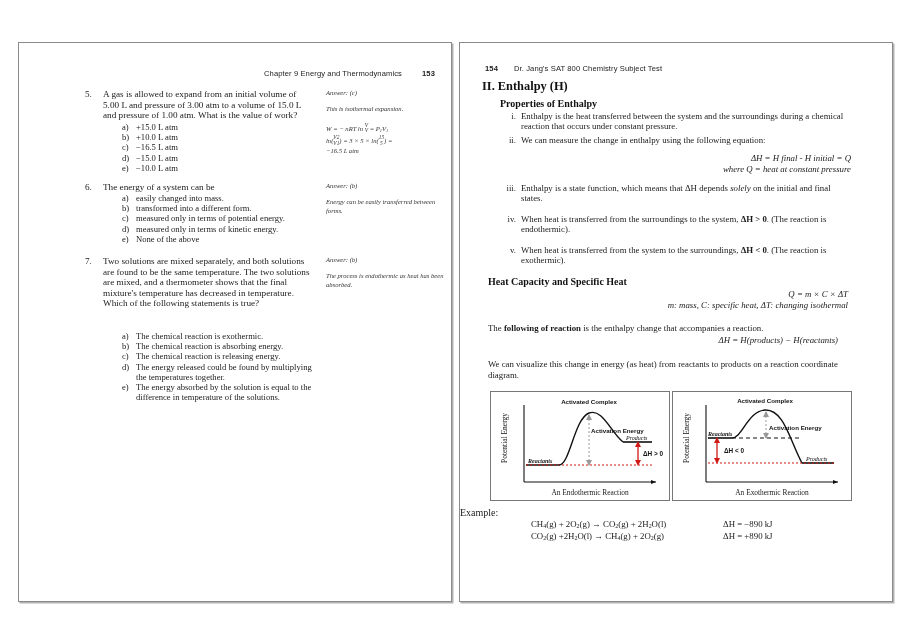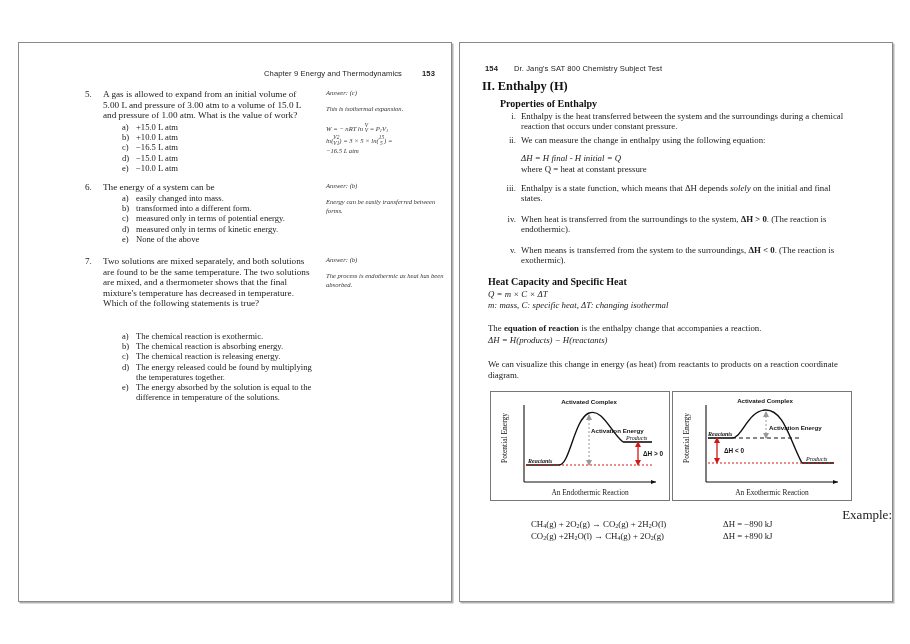--- a/index.html
+++ b/index.html
@@ -78,35 +78,35 @@
   .sec-title {
     position: absolute; left: 22px; top: 36px;
     font-size: 12.4px; font-weight: bold; color: #111;
   }
   .sub-title {
     position: absolute; font-size: 10px; font-weight: bold; color: #111;
   }
   .rn-num { position: absolute; text-align: right; font-size: 8.8px; color: #1a1a1a; }
   .rn-body { position: absolute; font-size: 8.8px; line-height: 10.4px; color: #1a1a1a; }
   .eq {
-    position: absolute; text-align: left; font-style: italic;
+    position: absolute; text-align: right; font-style: italic;
     font-size: 8.8px; line-height: 11px; color: #1a1a1a; white-space: nowrap;
   }
   .eq-plain { font-style: normal; }
   .para { position: absolute; font-size: 8.8px; line-height: 10.6px; color: #1a1a1a; }
   .b { font-weight: bold; }
   .i { font-style: italic; }
 
   
   .diagram { position: absolute; }
 
   
   .ex-title {
-    position: absolute; width: 100%; text-align: right;
-    font-size: 13px; color: #1a1a1a;
+    position: absolute; width: 100%; text-align: left;
+    font-size: 10px; color: #1a1a1a;
   }
   .ex-row { position: absolute; font-size: 8.8px; line-height: 11px; color: #1a1a1a; white-space: nowrap; }
   .ex-dh  { position: absolute; font-size: 8.8px; line-height: 11px; color: #1a1a1a; white-space: nowrap; }
 </style>
 </head>
 <body>
 
 <div class="spread">
 
   <div class="page page-left">
@@ -189,36 +189,36 @@
 
     <div class="sub-title" style="left:40px; top:55px;">Properties of Enthalpy</div>
 
     <div class="rn-num" style="left:38px; top:68px; width:18px;">i.</div>
     <div class="rn-body" style="left:61px; top:68px; width:345px;">Enthalpy is the heat transferred between the system and the surroundings during a chemical reaction that occurs under constant pressure.</div>
 
     <div class="rn-num" style="left:34px; top:92px; width:22px;">ii.</div>
     <div class="rn-body" style="left:61px; top:92px; width:345px;">We can measure the change in enthalpy using the following equation:</div>
 
     <div class="eq" style="left:61px; top:110px; width:330px;">ΔH  =  H final - H initial  =  Q</div>
-    <div class="eq eq-plain" style="left:61px; top:121px; width:330px;">where Q = heat at constant pressure</div>
+    <div class="eq eq-plain" style="left:61px; top:121px; width:330px;font-style:italic;">where Q = heat at constant pressure</div>
 
     <div class="rn-num" style="left:30px; top:140px; width:26px;">iii.</div>
     <div class="rn-body" style="left:61px; top:140px; width:330px;"><span>Enthalpy is a state function, which means that ΔH depends </span><span class="i">solely</span><span> on the initial and final states.</span></div>
 
     <div class="rn-num" style="left:32px; top:171px; width:24px;">iv.</div>
     <div class="rn-body" style="left:61px; top:171px; width:345px;"><span>When heat is transferred from the surroundings to the system, </span><span class="b">ΔH &gt; 0</span><span>. (The reaction is endothermic).</span></div>
 
     <div class="rn-num" style="left:34px; top:202px; width:22px;">v.</div>
-    <div class="rn-body" style="left:61px; top:202px; width:345px;"><span>When means is transferred from the system to the surroundings, </span><span class="b">ΔH &lt; 0</span><span>. (The reaction is exothermic).</span></div>
+    <div class="rn-body" style="left:61px; top:202px; width:345px;"><span>When heat is transferred from the system to the surroundings, </span><span class="b">ΔH &lt; 0</span><span>. (The reaction is exothermic).</span></div>
 
     <div class="sub-title" style="left:28px; top:233px;">Heat Capacity and Specific Heat</div>
     <div class="eq" style="left:28px; top:246px; width:360px;">Q  =  m × C × ΔT</div>
     <div class="eq" style="left:28px; top:257px; width:360px;">m: mass, C: specific heat, ΔT: changing isothermal</div>
 
-    <div class="para" style="left:28px; top:280px; width:370px;"><span>The </span><span class="b">equation of reaction</span><span> is the enthalpy change that accompanies a reaction.</span></div>
+    <div class="para" style="left:28px; top:280px; width:370px;"><span>The </span><span class="b">following of reaction</span><span> is the enthalpy change that accompanies a reaction.</span></div>
     <div class="eq" style="left:28px; top:292px; width:350px;">ΔH  =  H(products)  −  H(reactants)</div>
 
     <div class="para" style="left:28px; top:316px; width:372px;">We can visualize this change in energy (as heat) from reactants to products on a reaction coordinate diagram.</div>
 
     <div class="diagram" style="left:30px; top:348px; width:180px; height:110px;">
       <svg width="180" height="110" viewBox="0 0 180 110">
         <rect x="0.5" y="0.5" width="179" height="109" fill="#fff" stroke="#777" stroke-width="1"></rect>
 
         <line x1="34" y1="14" x2="34" y2="91" stroke="#111" stroke-width="1.1"></line>
         <line x1="34" y1="91" x2="166" y2="91" stroke="#111" stroke-width="1.1"></line>

